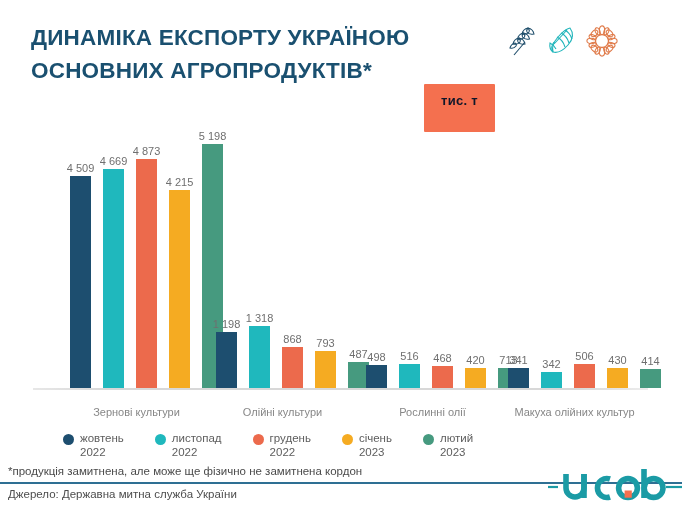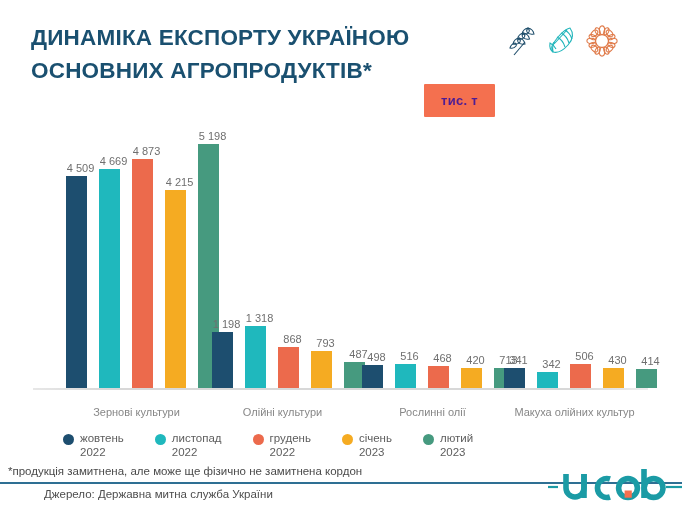--- a/index.html
+++ b/index.html
@@ -42,24 +42,24 @@
     top: 24px;
     display: flex;
     gap: 9px;
     align-items: flex-start;
   }
   .unit-badge {
     position: absolute;
     left: 424px;
     top: 84px;
     background: #f4704f;
-    color: #4c1d95;
+    color: #0f172a;
     font-size: 13px;
     font-weight: bold;
-    padding: 9px 17px 9px 17px;
+    padding: 9px 17px 24px 17px;
     border-radius: 1px;
     letter-spacing: 0.3px;
     text-align: right;
   }
 
   
   .plot {
     position: absolute;
     left: 0;
     top: 100px;
@@ -86,20 +86,21 @@
     display: flex;
     align-items: flex-end;
     gap: 4px;
   }
   .bar-wrap {
     position: relative;
     width: 29px;
     display: flex;
     flex-direction: column;
     justify-content: flex-end;
+    align-items: center;
   }
   .bar {
     width: 21px;
     display: block;
   }
   .bar-label {
     position: absolute;
     bottom: 100%;
     left: 50%;
     transform: translateX(-50%);
@@ -165,21 +166,20 @@
     height: 1.5px;
     background: #2e6f93;
   }
   .source {
     position: absolute;
     left: 8px;
     top: 487px;
     color: #4d4d4d;
     font-size: 11.5px;
     line-height: 14px;
-    margin-left: 36px;
   }
   .logo {
     position: absolute;
     left: 548px;
     top: 465px;
     width: 134px;
     height: 41px;
   }
 </style>
 </head>

